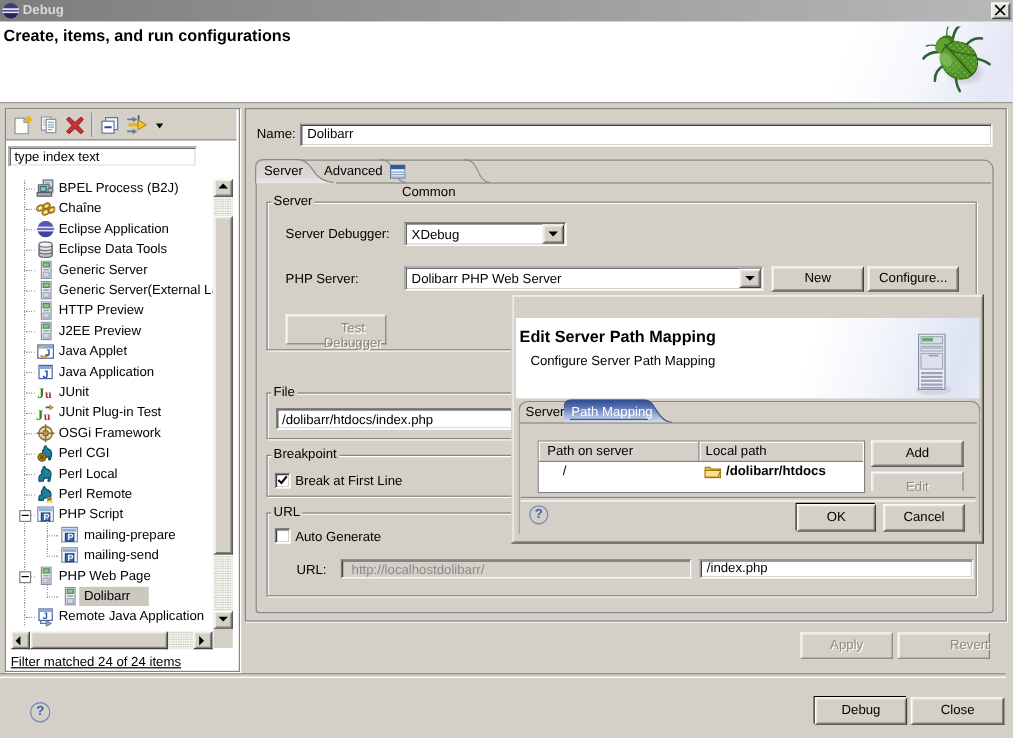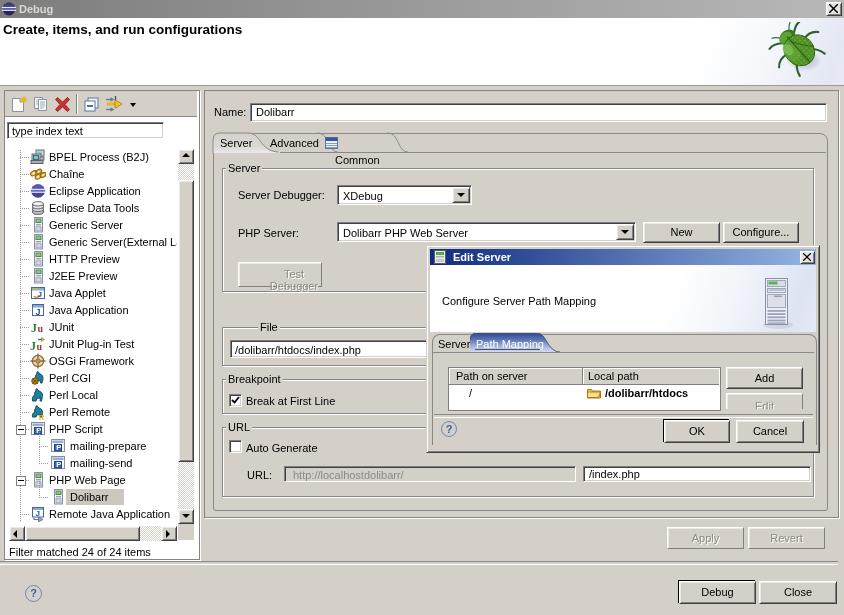--- a/index.html
+++ b/index.html
@@ -353,21 +353,21 @@
   <div class="dither abs" style="left:0;top:0;width:168px;height:15px;"></div>
   <div class="arrbtn" style="left:0;top:0;width:14px;height:13px;">
       <div class="tri-l" style="left:3px;top:3px;"></div>
     </div>
   <div class="arrbtn" style="left:16px;top:0;width:113px;height:13px;"></div>
   <div class="arrbtn" style="left:152px;top:0;width:14px;height:13px;">
       <div class="tri-r" style="left:4px;top:3px;"></div>
     </div>
 </div>
 
-<div class="abs" style="left:9px;top:546px;">Filter matched 24 of 24 items</div>
+<div class="abs" style="left:9px;top:546px;text-decoration:underline;">Filter matched 24 of 24 items</div>
 
 <div class="abs" style="left:204px;top:90px;width:633px;height:426px;background:#d4d0c8;border:1px solid #858585;box-shadow:1px 1px 0 #fff;"></div>
 <div class="abs" style="left:214px;top:106px;">Name:</div>
 <div class="sunk" style="left:250px;top:103px;width:575px;height:17px;"></div>
 <div class="abs" style="left:256px;top:106px;">Dolibarr</div>
 
 <div class="abs" style="left:213px;top:133px;width:613px;height:376px;border:1px solid #898989;border-radius:8px 8px 3px 3px;"></div>
 <div class="abs" style="left:280px;top:152px;width:546px;height:1px;background:#898989;"></div>
 
 <svg class="abs" style="left:212px;top:130px" width="76" height="23" viewBox="0 0 76 23">
@@ -415,21 +415,21 @@
     <div class="lbl" style="top:3px;">New</div>
   </div>
 <div class="btn" style="left:723px;top:222px;width:74px;height:19px;">
     <div class="lbl" style="top:3px;">Configure...</div>
   </div>
 <div class="btn" style="left:238px;top:262px;width:82px;height:23px;border-color:#fff #808080 #808080 #fff;box-shadow:inset 1px 1px 0 #ece9e2;">
     <div class="lbl dis" style="top:5px;padding-left:28px;">Test Debugger</div>
   </div>
 
 <div class="group" style="left:222px;top:327px;width:590px;height:37px;"></div>
-<div class="glabel" style="left:226px;top:322px;margin-left:32px;">File</div>
+<div class="glabel" style="left:226px;top:322px;">File</div>
 <div class="sunk" style="left:230px;top:340px;width:574px;height:16px;"></div>
 <div class="abs" style="left:235px;top:344px;">/dolibarr/htdocs/index.php</div>
 
 <div class="group" style="left:222px;top:379px;width:590px;height:33px;"></div>
 <div class="glabel" style="left:226px;top:374px;">Breakpoint</div>
 <div class="cb" style="left:229px;top:394px;"></div>
 <svg class="abs" style="left:231px;top:396px" width="9" height="9" viewBox="0 0 9 9">
     <path d="M1 4l2.5 2.5L8 1" stroke="#000" stroke-width="1.8" fill="none"></path>
   </svg>
 <div class="abs" style="left:246px;top:395px;">Break at First Line</div>
@@ -440,56 +440,43 @@
 <div class="abs" style="left:246px;top:442px;">Auto Generate</div>
 <div class="abs" style="left:247px;top:469px;">URL:</div>
 <div class="sunk" style="left:284px;top:466px;width:290px;height:14px;background:#d4d0c8;"></div>
 <div class="abs dis" style="left:293px;top:469px;text-shadow:none;color:#8a8a8a;">http://localhostdolibarr/</div>
 <div class="sunk" style="left:583px;top:466px;width:226px;height:14px;"></div>
 <div class="abs" style="left:589px;top:468px;">/index.php</div>
 
 <div class="btn" style="left:667px;top:527px;width:75px;height:20px;border-color:#fff #808080 #808080 #fff;box-shadow:inset 1px 1px 0 #ece9e2;">
     <div class="lbl dis" style="top:4px;">Apply</div>
   </div>
-<div class="btn" style="left:748px;top:527px;width:75px;height:20px;border-color:#fff #808080 #808080 #fff;box-shadow:inset 1px 1px 0 #ece9e2;">
+<div class="btn" style="left:748px;top:527px;width:75px;height:20px;border-color:#fff #808080 #808080 #fff;box-shadow:inset 1px 1px 0 #ece9e2;text-align:right;">
     <div class="lbl dis" style="top:4px;">Revert</div>
   </div>
 
 <div class="abs" style="left:0;top:561px;width:838px;height:2px;border-top:1px solid #8a8a8a;border-bottom:1px solid #fff;background:transparent;"></div>
 
 <div class="abs" style="left:25px;top:585px;width:15px;height:15px;border:1px solid #6a87b8;border-radius:50%;color:#3a62a8;text-align:center;line-height:15px;font-weight:bold;">?</div>
 
 <div class="abs" style="left:678px;top:580px;width:77px;height:23px;background:#000;"></div>
 <div class="btn" style="left:679px;top:581px;width:75px;height:21px;">
     <div class="lbl" style="top:4px;">Debug</div>
   </div>
 <div class="btn" style="left:759px;top:581px;width:76px;height:21px;">
     <div class="lbl" style="top:4px;">Close</div>
   </div>
 
 <div class="abs" style="left:426px;top:245px;width:392px;height:206px;background:#d4d0c8;
  border:1px solid;border-color:#d4d0c8 #404040 #404040 #d4d0c8;
  box-shadow:inset 1px 1px 0 #fff,inset -1px -1px 0 #808080;z-index:50;">
 
-  <div class="abs" style="left:3px;top:3px;width:386px;height:16px;background:linear-gradient(to right,#0f2b7e,#94b5e4);">
-    <svg class="abs" style="left:4px;top:1px" width="12" height="14" viewBox="0 0 12 14">
-      <rect x="0.5" y="0.5" width="11" height="13" fill="#e8e8e8" stroke="#606060"></rect>
-      <rect x="2" y="2" width="8" height="3" fill="#58a858"></rect>
-      <rect x="2" y="6" width="8" height="1.5" fill="#b0b0b0"></rect>
-      <rect x="2" y="9" width="8" height="3" fill="#c8c8c8"></rect>
-    </svg>
-    <div class="abs" style="left:23px;top:2px;font-weight:bold;color:#fff;">Edit Server</div>
-    <div class="btn" style="left:370px;top:2px;width:13px;height:11px;background:#e6e4e0;">
-      <svg class="abs" style="left:2px;top:1px" width="8" height="8" viewBox="0 0 9 9">
-          <path d="M1 0l3.5 3.5L8 0h1v1L5.5 4.5 9 8v1H8L4.5 5.5 1 9H0V8l3.5-3.5L0 1V0z" fill="#000"></path>
-        </svg>
-    </div>
-  </div>
 
   <div class="abs" style="left:3px;top:19px;width:386px;height:67px;background:linear-gradient(107deg,#ffffff 62%,#f1f4fa 78%,#dde4f2 94%,#e7eaf6 100%);">
+    <div class="abs" style="left:3px;top:8px;font-weight:bold;font-size:13.5px;">Edit Server Path Mapping</div>
     <div class="abs" style="left:12px;top:30px;">Configure Server Path Mapping</div>
     <svg class="abs" style="left:331px;top:13px" width="34" height="52" viewBox="0 0 34 52">
       <ellipse cx="17" cy="47" rx="15" ry="4" fill="#c9c5d6" opacity="0.55"></ellipse>
       <rect x="4.5" y="0.5" width="22" height="46" fill="#eceef4" stroke="#8890a8"></rect>
       <rect x="6.5" y="2.5" width="18" height="6" fill="#d8dce8" stroke="#a0a8bc"></rect>
       <rect x="7.5" y="3.5" width="9" height="3" fill="#5fae62"></rect>
       <rect x="6.5" y="10.5" width="18" height="4" fill="#e4e7ef" stroke="#a0a8bc"></rect>
       <rect x="7.5" y="11.5" width="16" height="1" fill="#9aa2b8"></rect>
       <rect x="6.5" y="16.5" width="18" height="13" fill="#dde0ea" stroke="#a0a8bc"></rect>
       <rect x="13" y="17.5" width="8" height="1.6" fill="#9aa2b8"></rect>

